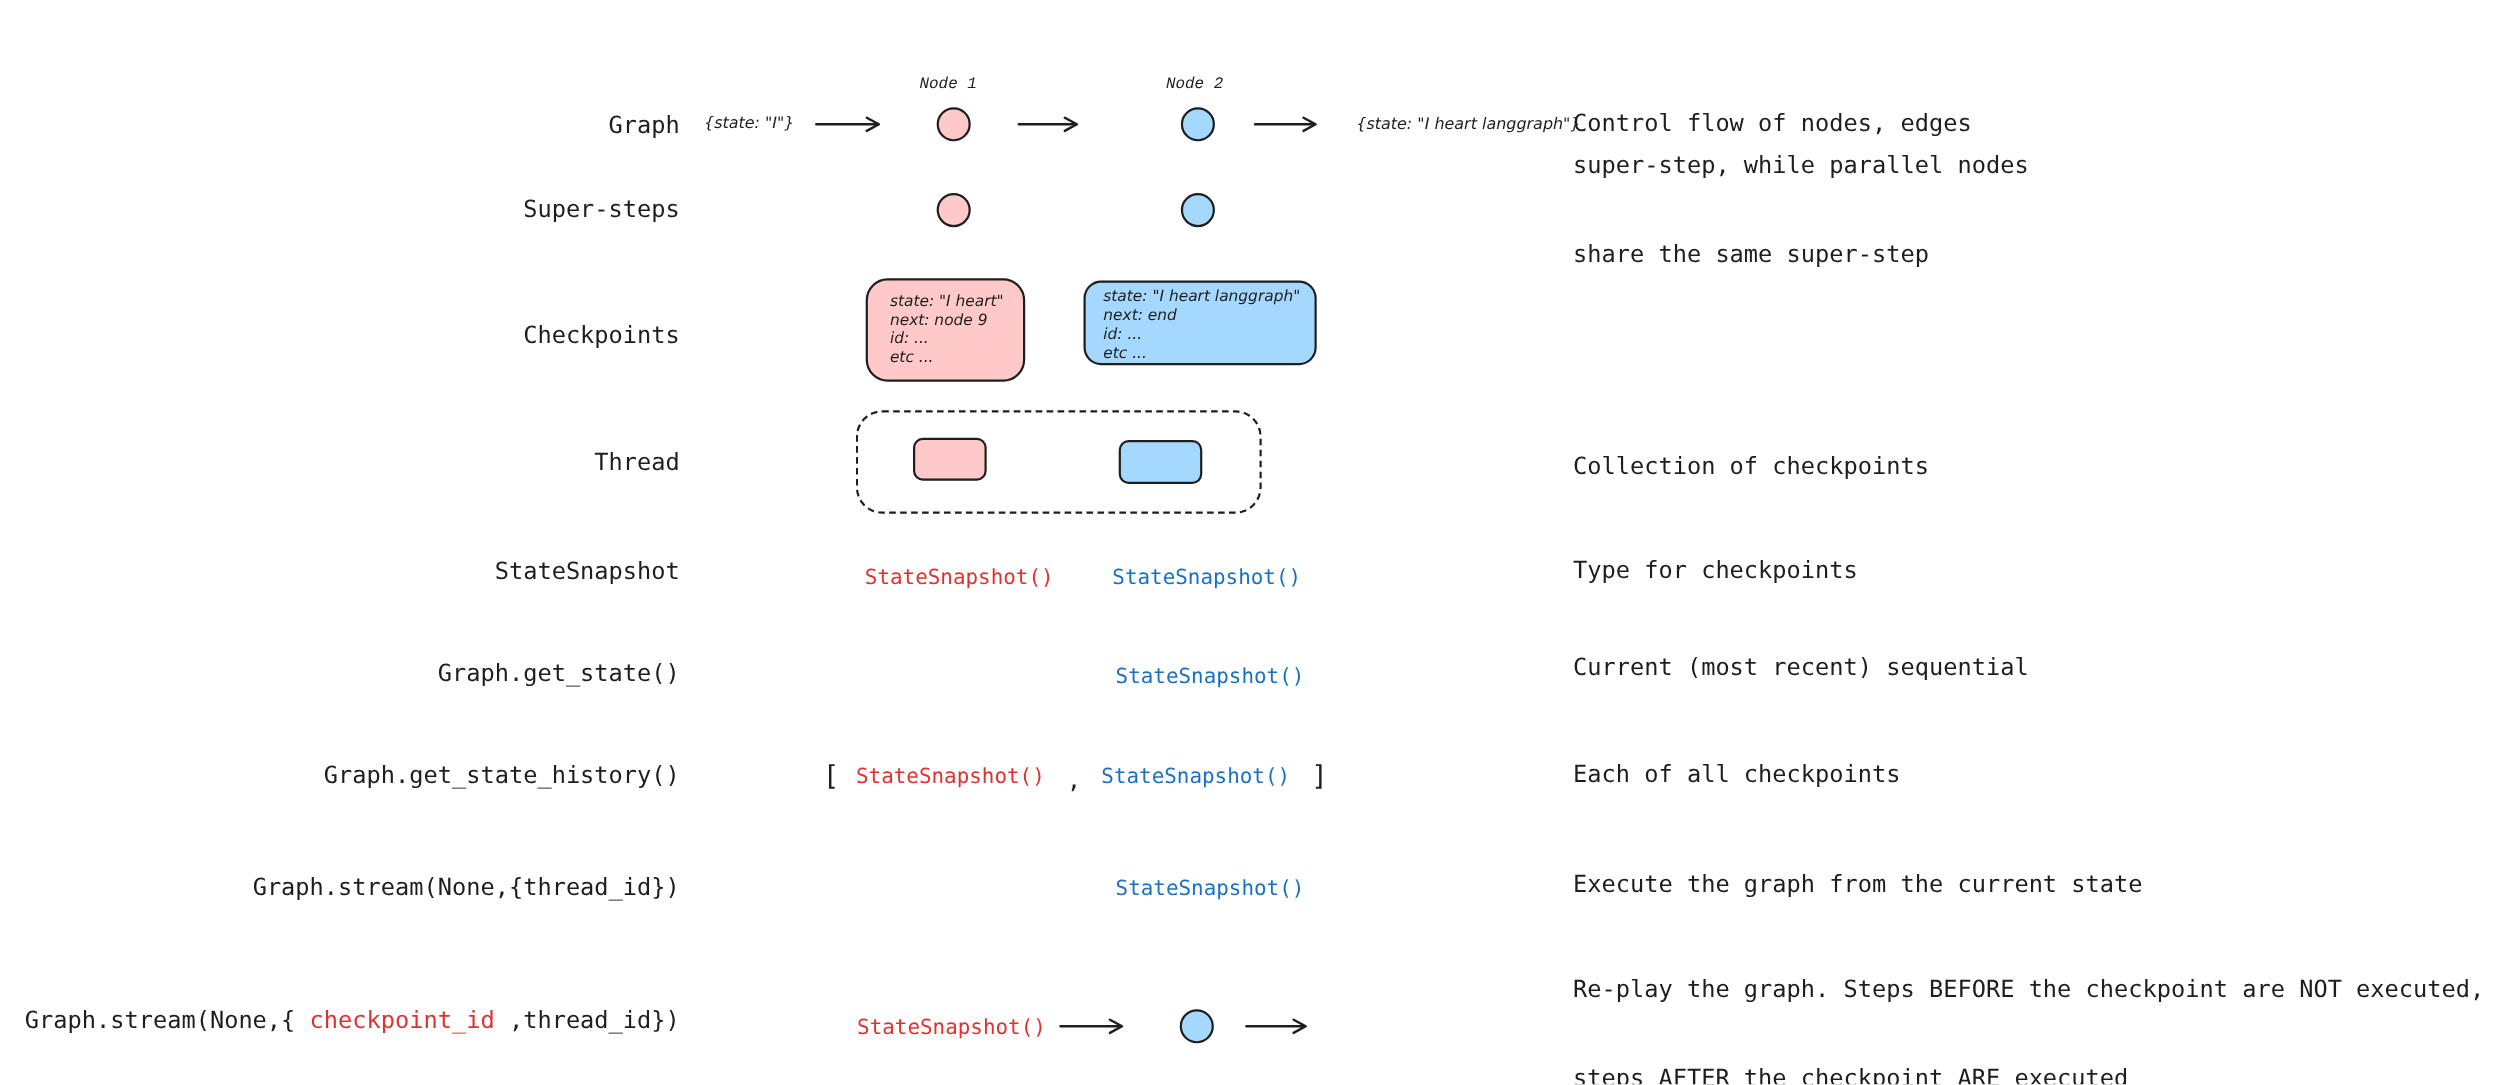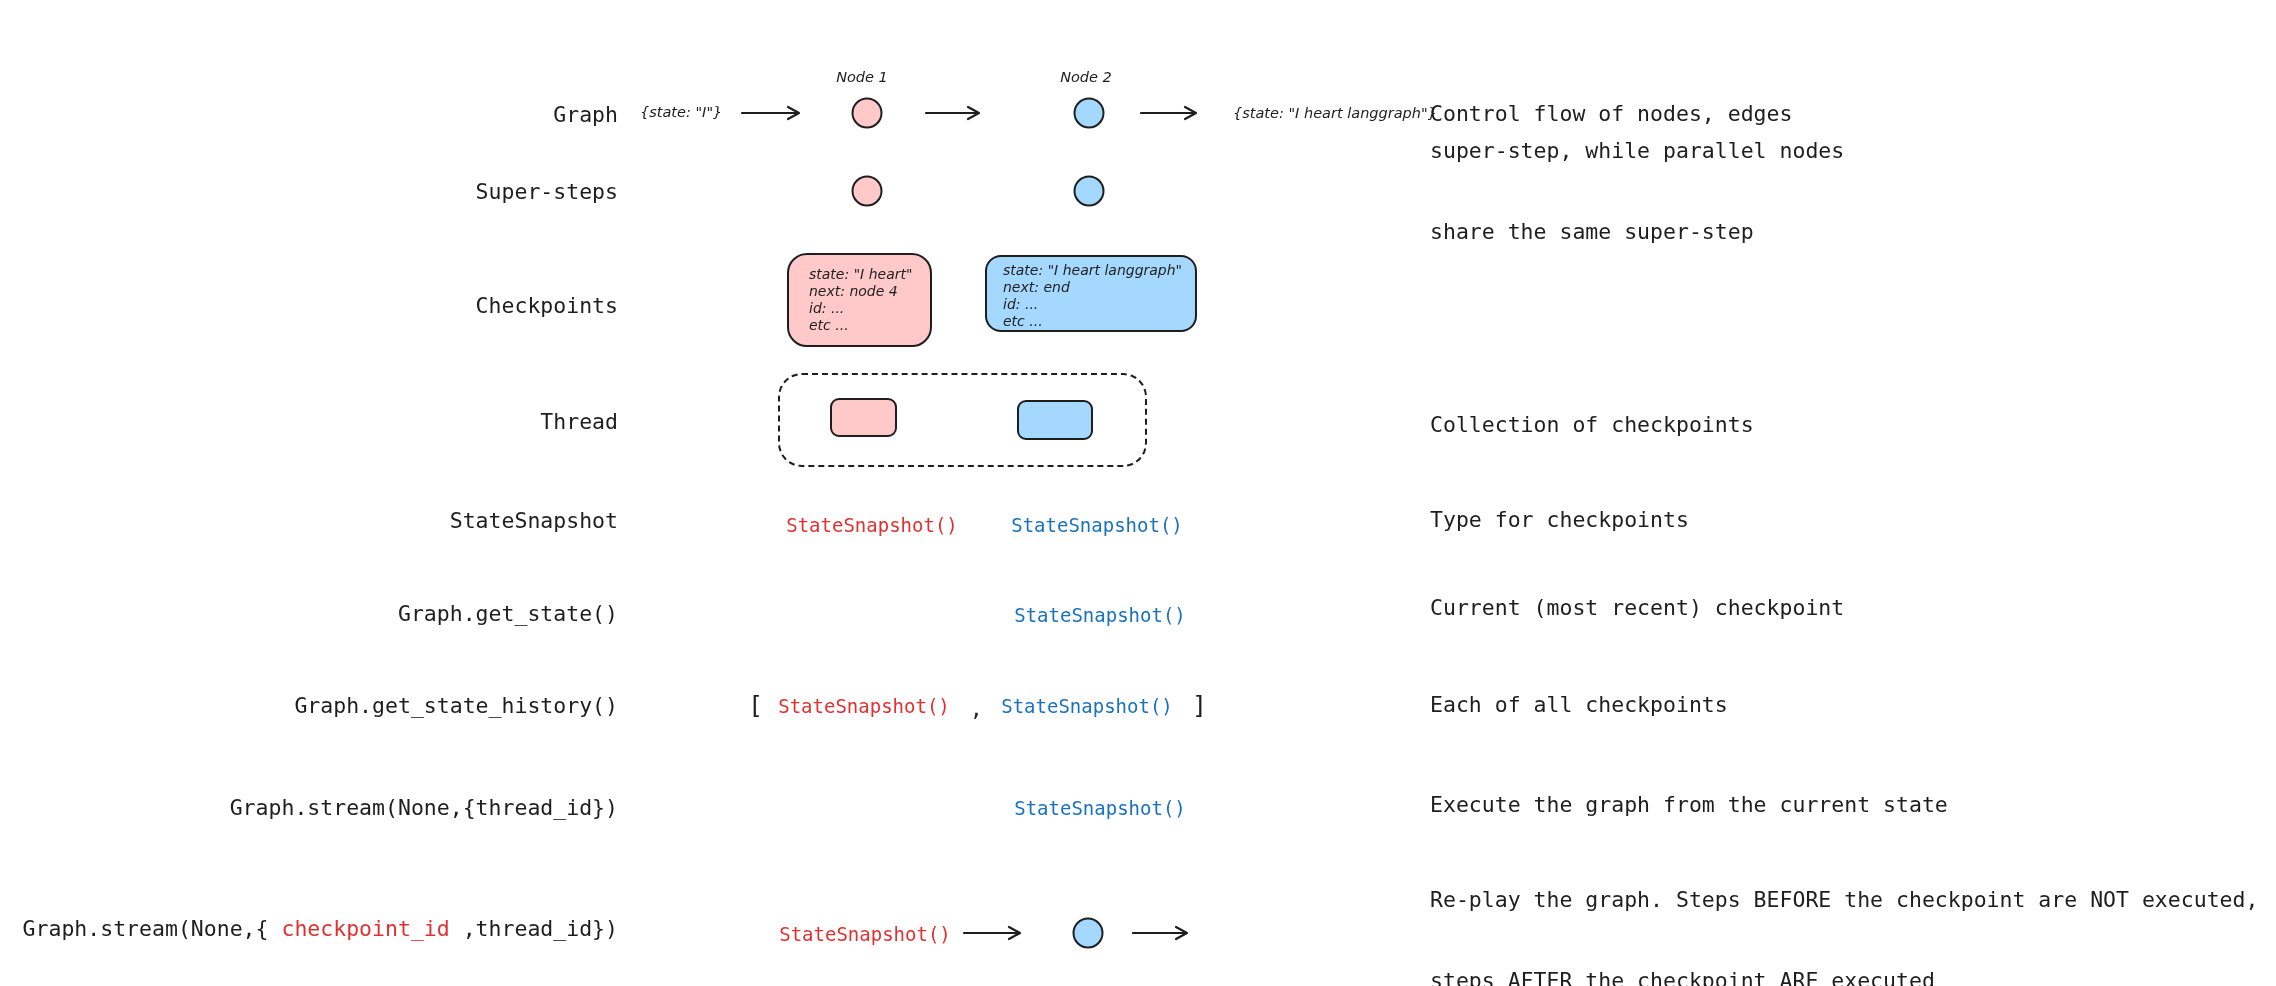--- a/index.html
+++ b/index.html
@@ -10,21 +10,21 @@
   #canvas{position:relative;width:2276px;height:986px;background:var(--bg);
     overflow:hidden;font-family:"DejaVu Sans Mono",monospace;color:var(--ink);}
   
   .llabel{position:absolute;right:1658px;transform:translateY(-50%);
     font:21.5px "DejaVu Sans Mono",monospace;color:var(--ink);white-space:pre;text-align:center;}
   
   .desc{position:absolute;left:1430px;transform:translateY(-50%);
     font:21.5px "DejaVu Sans Mono",monospace;color:var(--ink);white-space:pre;line-height:27px;}
   
   .hand{position:absolute;font:italic 14.5px "DejaVu Sans",sans-serif;color:var(--ink);white-space:pre;}
-  .hand.cy{transform:translate(-50%,-50%);}
+  .hand.cy{transform:translate(-50%,-50%);font-family:Liberation Mono, monospace;}
   .hand.ly{transform:translateY(-50%);}
   
   .code{position:absolute;font:19px "DejaVu Sans Mono",monospace;white-space:pre;transform:translate(-50%,-50%);}
   .code.red{color:var(--red_text);}
   .code.blue{color:var(--blue_text);}
   .bracket{position:absolute;font:25px "DejaVu Sans Mono",monospace;color:var(--ink);transform:translateY(-50%);}
   .comma{position:absolute;font:21px "DejaVu Sans Mono",monospace;color:var(--ink);transform:translateY(-50%);}
   
   .circle{position:absolute;width:31px;height:31px;border:2px solid var(--ink);
     border-radius:50%;box-sizing:border-box;transform:translate(-50%,-50%);}
@@ -67,21 +67,21 @@
   <div class="circle fill-pink" style="left:867px;top:191px"></div>
   <div class="circle fill-blue" style="left:1089px;top:191px"></div>
   <div class="desc" style="top:191px">
     <div>super-step, while parallel nodes</div>
     <div>share the same super-step</div>
   </div>
 
   <div class="llabel" style="top:305px">Checkpoints</div>
   <div class="cpbox fill-pink" style="left:787px;top:253px;width:145px;height:94px;border-radius:20px;padding:11px 0 0 20px">
     <div class="cpline">state: "I heart"</div>
-    <div class="cpline">next: node 4</div>
+    <div class="cpline">next: node 9</div>
     <div class="cpline">id: ...</div>
     <div class="cpline">etc ...</div>
   </div>
   <div class="cpbox fill-blue" style="left:985px;top:255px;width:212px;height:77px;border-radius:16px;padding:5px 0 0 16px">
     <div class="cpline">state: "I heart langgraph"</div>
     <div class="cpline">next: end</div>
     <div class="cpline">id: ...</div>
     <div class="cpline">etc ...</div>
   </div>
 
@@ -91,21 +91,21 @@
   <div class="minirect fill-blue" style="left:1017px;top:400px;width:76px;height:40px"></div>
   <div class="desc" style="top:424px">Collection of checkpoints</div>
 
   <div class="llabel" style="top:520px">StateSnapshot</div>
   <div class="code red" style="left:872px;top:525px">StateSnapshot()</div>
   <div class="code blue" style="left:1097px;top:525px">StateSnapshot()</div>
   <div class="desc" style="top:519px">Type for checkpoints</div>
 
   <div class="llabel" style="top:613px">Graph.get_state()</div>
   <div class="code blue" style="left:1100px;top:615px">StateSnapshot()</div>
-  <div class="desc" style="top:607px">Current (most recent) checkpoint</div>
+  <div class="desc" style="top:607px">Current (most recent) sequential</div>
 
   <div class="llabel" style="top:705px">Graph.get_state_history()</div>
   <div class="bracket" style="left:748px;top:705px">[</div>
   <div class="code red" style="left:864px;top:706px">StateSnapshot()</div>
   <div class="comma" style="left:970px;top:709px">,</div>
   <div class="code blue" style="left:1087px;top:706px">StateSnapshot()</div>
   <div class="bracket" style="left:1192px;top:705px">]</div>
   <div class="desc" style="top:704px">Each of all checkpoints</div>
 
   <div class="llabel" style="top:807px">Graph.stream(None,{thread_id})</div>

